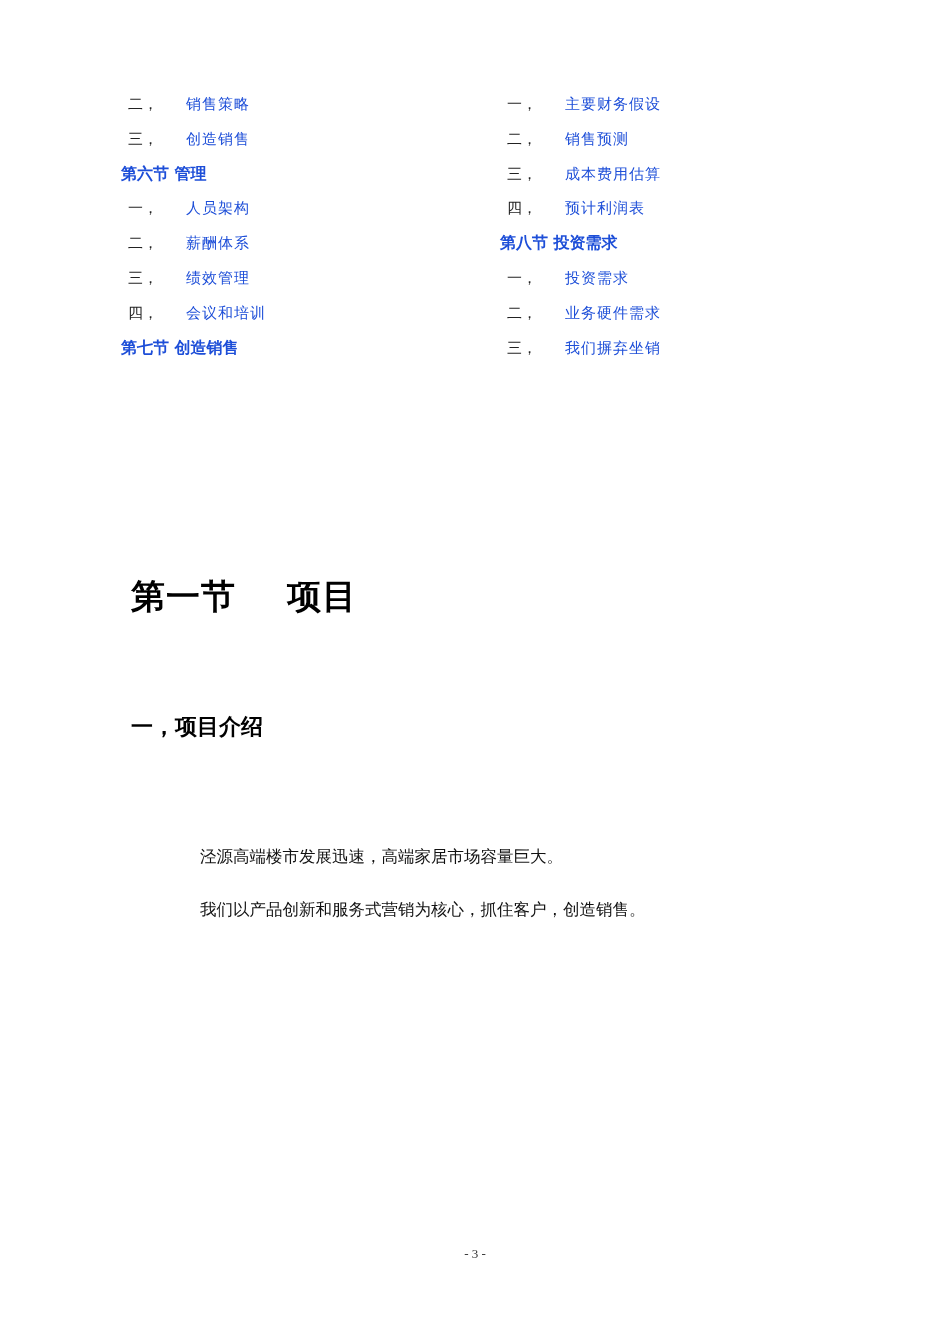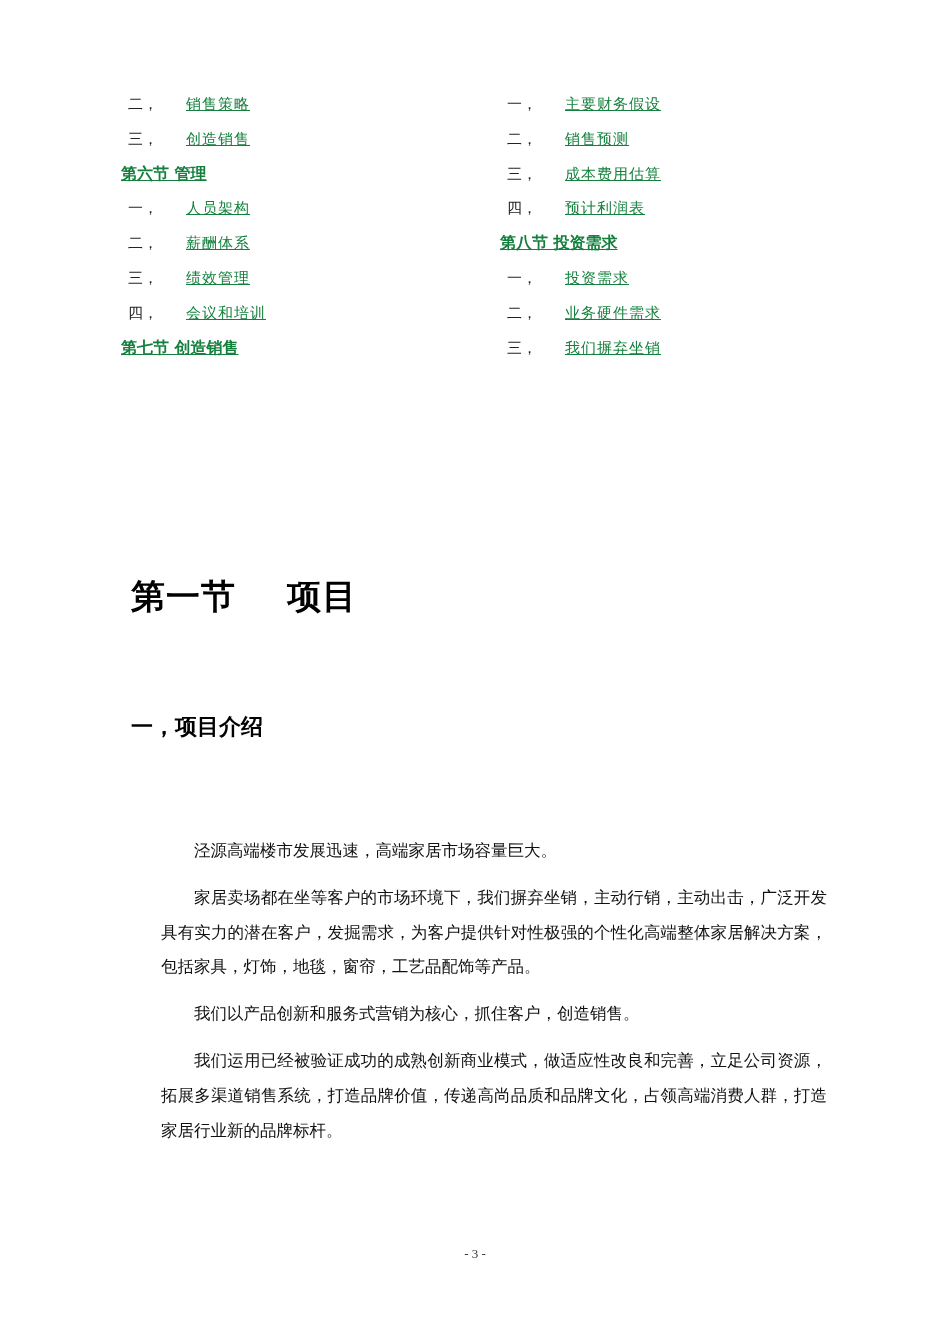--- a/index.html
+++ b/index.html
@@ -6,38 +6,38 @@
   body {
     width: 950px; height: 1344px; position: relative; overflow: hidden;
     font-family: "DejaVu Serif", "Liberation Serif", serif;
     color: #000;
   }
   .toc-col { position: absolute; top: 92px; }
   .toc-left { left: 114px; }
   .toc-right { left: 493px; }
   .toc-row { height: 34.8px; line-height: 24px; font-size: 15px; white-space: nowrap; position: relative; }
   .toc-row .num { position: absolute; left: 14px; color: #222; }
-  .toc-row .lbl { position: absolute; left: 72px; color: #15803d; letter-spacing: 1px; text-decoration: underline; }
+  .toc-row .lbl { position: absolute; left: 72px; color: #1d4ed8; letter-spacing: 1px; }
   .toc-head { font-family: "DejaVu Sans", "Liberation Sans", sans-serif; font-weight: bold; font-size: 16px; }
   .toc-head .lbl { left: 7px; position: absolute; letter-spacing: 0; }
   .h1 {
     position: absolute; left: 131px; top: 574px;
     font-family: "DejaVu Sans", "Liberation Sans", sans-serif;
     font-weight: bold; font-size: 34px; letter-spacing: 1px; white-space: pre;
   }
   .h2 {
     position: absolute; left: 131px; top: 712px;
     font-family: "DejaVu Sans", "Liberation Sans", sans-serif;
     font-weight: bold; font-size: 22px; white-space: pre;
   }
   .body-text {
     position: absolute; left: 149px; top: 822px; width: 690px;
     font-size: 16.5px; line-height: 34.8px; color: #111;
   }
-  .body-text p { margin: 12px; text-indent: 2em; text-align: justify; }
+  .body-text p { margin: 18px; text-indent: 2em; text-align: justify; }
   .page-num {
     position: absolute; top: 1246px; left: 0; width: 950px; text-align: center;
     font-family: "Liberation Serif", serif; font-size: 13px; color: #333;
   }
 </style>
 </head>
 <body>
 
 <div class="toc-col toc-left">
   <div class="toc-row">
@@ -104,18 +104,16 @@
       <span class="num">三，</span>
       <span class="lbl">我们摒弃坐销</span>
     </div>
 </div>
 
 <div class="h1">第一节    项目</div>
 <div class="h2">一，项目介绍</div>
 
 <div class="body-text">
   <p>泾源高端楼市发展迅速，高端家居市场容量巨大。</p>
-  <p>家居卖场都在坐等客户的市场环境下，我们摒弃坐销，主动行销，主动出击，广泛开发具有实力的潜在客户，发掘需求，为客户提供针对性极强的个性化高端整体家居解决方案，包括家具，灯饰，地毯，窗帘，工艺品配饰等产品。</p>
   <p>我们以产品创新和服务式营销为核心，抓住客户，创造销售。</p>
-  <p>我们运用已经被验证成功的成熟创新商业模式，做适应性改良和完善，立足公司资源，拓展多渠道销售系统，打造品牌价值，传递高尚品质和品牌文化，占领高端消费人群，打造家居行业新的品牌标杆。</p>
 </div>
 
 <div class="page-num">- 3 -</div>
 
 </body></html>

